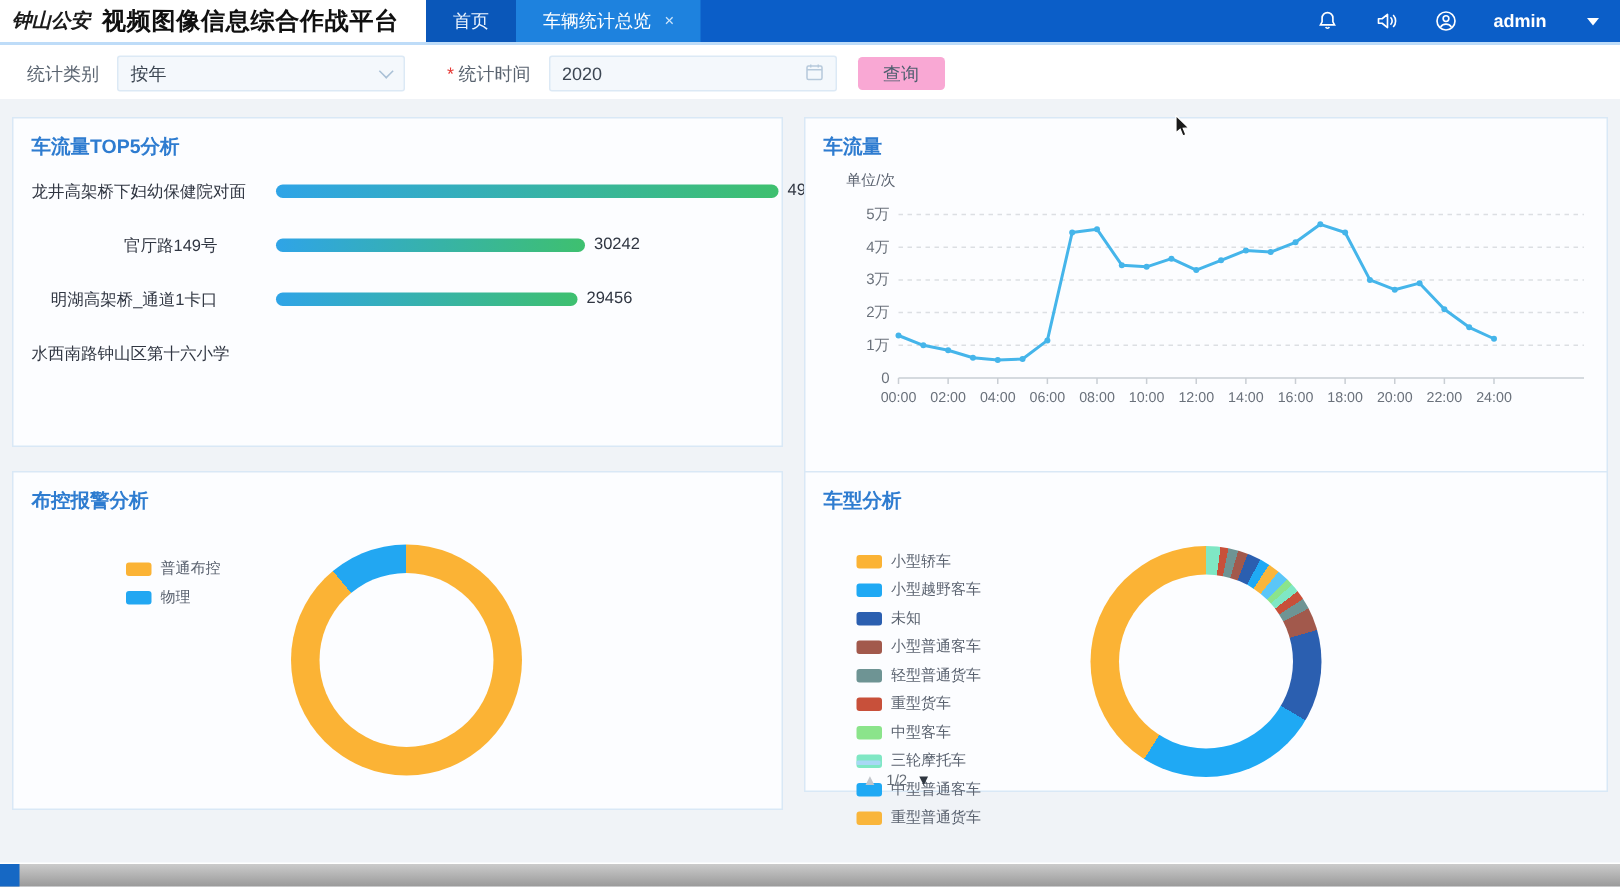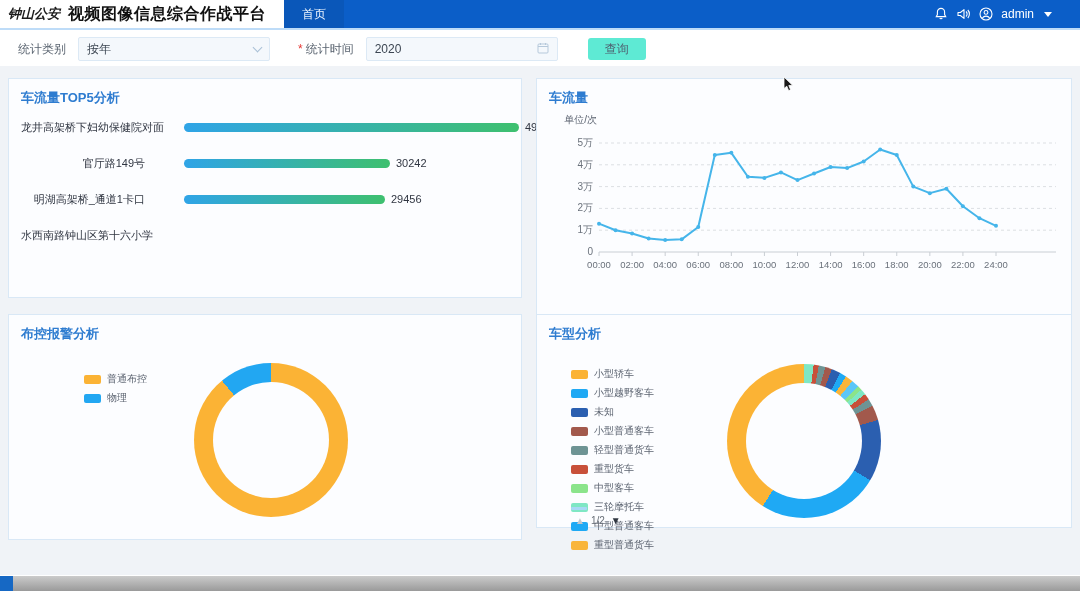--- a/index.html
+++ b/index.html
@@ -11,39 +11,39 @@
             display:flex; align-items:stretch; border-bottom:2px solid #BEDCF8; }
   .header-brand { width:284px; background:#ffffff; display:flex; align-items:center; padding:0 8px; gap:8px; }
   .logo { font-family:"Liberation Serif","DejaVu Serif",serif; font-style:italic; font-weight:bold;
           font-size:13px; color:#1b1b1b; white-space:nowrap; }
   .app-title { font-size:16px; font-weight:bold; color:#101010; white-space:nowrap; letter-spacing:0.5px; }
   .tabs { display:flex; align-items:stretch; }
   .tab { color:#eef6ff; font-size:12px; display:flex; align-items:center; padding:0 18px; cursor:pointer; }
   .tab.home { background:rgba(0,0,0,0.07); }
   .tab.active { background:#1E82DE; gap:9px; color:#ffffff; }
   .tab-close { font-size:11px; color:#cfe6fb; line-height:1; }
-  .header-right { margin-left:auto; display:flex; align-items:center; gap:8px; padding-right:28px; }
+  .header-right { margin-left:auto; display:flex; align-items:center; gap:25px; padding-right:14px;font-weight:bold; }
   .hicon { display:flex; align-items:center; cursor:pointer; }
   .username { font-size:12px; color:#ffffff; }
   .caret { width:0; height:0; border-left:4px solid transparent; border-right:4px solid transparent;
            border-top:5px solid #ffffff; margin-left:2px; }
 
   
   .filterbar { position:absolute; top:32px; left:0; width:1080px; height:34px; background:#ffffff;
                display:flex; align-items:center; padding-left:18px; font-size:12px; color:#5a6470; }
   .f-label { margin-right:12px; white-space:nowrap; }
   .selectbox, .datebox { width:192px; height:24px; background:#F4F8FC; border:1px solid #DCE9F5;
                border-radius:2px; display:flex; align-items:center; justify-content:space-between;
                padding:0 8px; color:#3c4652; cursor:pointer; }
   .selectbox { margin-right:28px; }
-  .datebox { margin-right:16px; }
+  .datebox { }
   .chev { width:7px; height:7px; border-right:1.5px solid #A9C0D6; border-bottom:1.5px solid #A9C0D6;
           transform:rotate(45deg); margin-top:-3px; }
   .req { color:#E53935; margin-right:3px; }
-  .query-btn { width:58px; height:22px; background:#5eead4; color:#4e5e6e; border:none; border-radius:3px;
+  .query-btn { width:58px; height:22px; background:#f9a8d4; color:#4e5e6e; border:none; border-radius:3px;
                font-size:12px; margin-left:14px; cursor:pointer; font-family:inherit; }
 
   
   .content { position:absolute; top:66px; left:0; width:1080px; height:509px; background:#F0F3F7; }
   .panel { position:absolute; background:#FCFDFF; border:1px solid #D9E8F6; }
   .panel-title { position:absolute; top:10px; left:12px; font-size:13px; font-weight:bold; color:#2E7CD0; }
   #p1 { left:8px;   top:12px;  width:514px; height:220px; }
   #p2 { left:536px; top:12px;  width:536px; height:269px; }
   #p3 { left:8px;   top:248px; width:514px; height:226px; }
   #p4 { left:536px; top:248px; width:536px; height:214px; }
@@ -84,20 +84,24 @@
 </head>
 <body>
 
 <div class="header">
   <div class="header-brand">
     <span class="logo">钟山公安</span>
     <span class="app-title">视频图像信息综合作战平台</span>
   </div>
   <div class="tabs">
     <div class="tab home">首页</div>
+    <div class="tab active">
+      <span>车辆统计总览</span>
+      <span class="tab-close">×</span>
+    </div>
   </div>
   <div class="header-right">
     <span class="hicon">
       <svg width="14" height="14" viewBox="0 0 14 14">
           <path d="M7 1.4a3.6 3.6 0 0 0-3.6 3.6v2.6L2.3 9.6h9.4l-1.1-2V5A3.6 3.6 0 0 0 7 1.4z" fill="none" stroke="#fff" stroke-width="1.1"></path>
           <path d="M5.8 11a1.3 1.3 0 0 0 2.4 0" fill="none" stroke="#fff" stroke-width="1.1"></path>
         </svg>
     </span>
     <span class="hicon">
       <svg width="15" height="14" viewBox="0 0 15 14">

